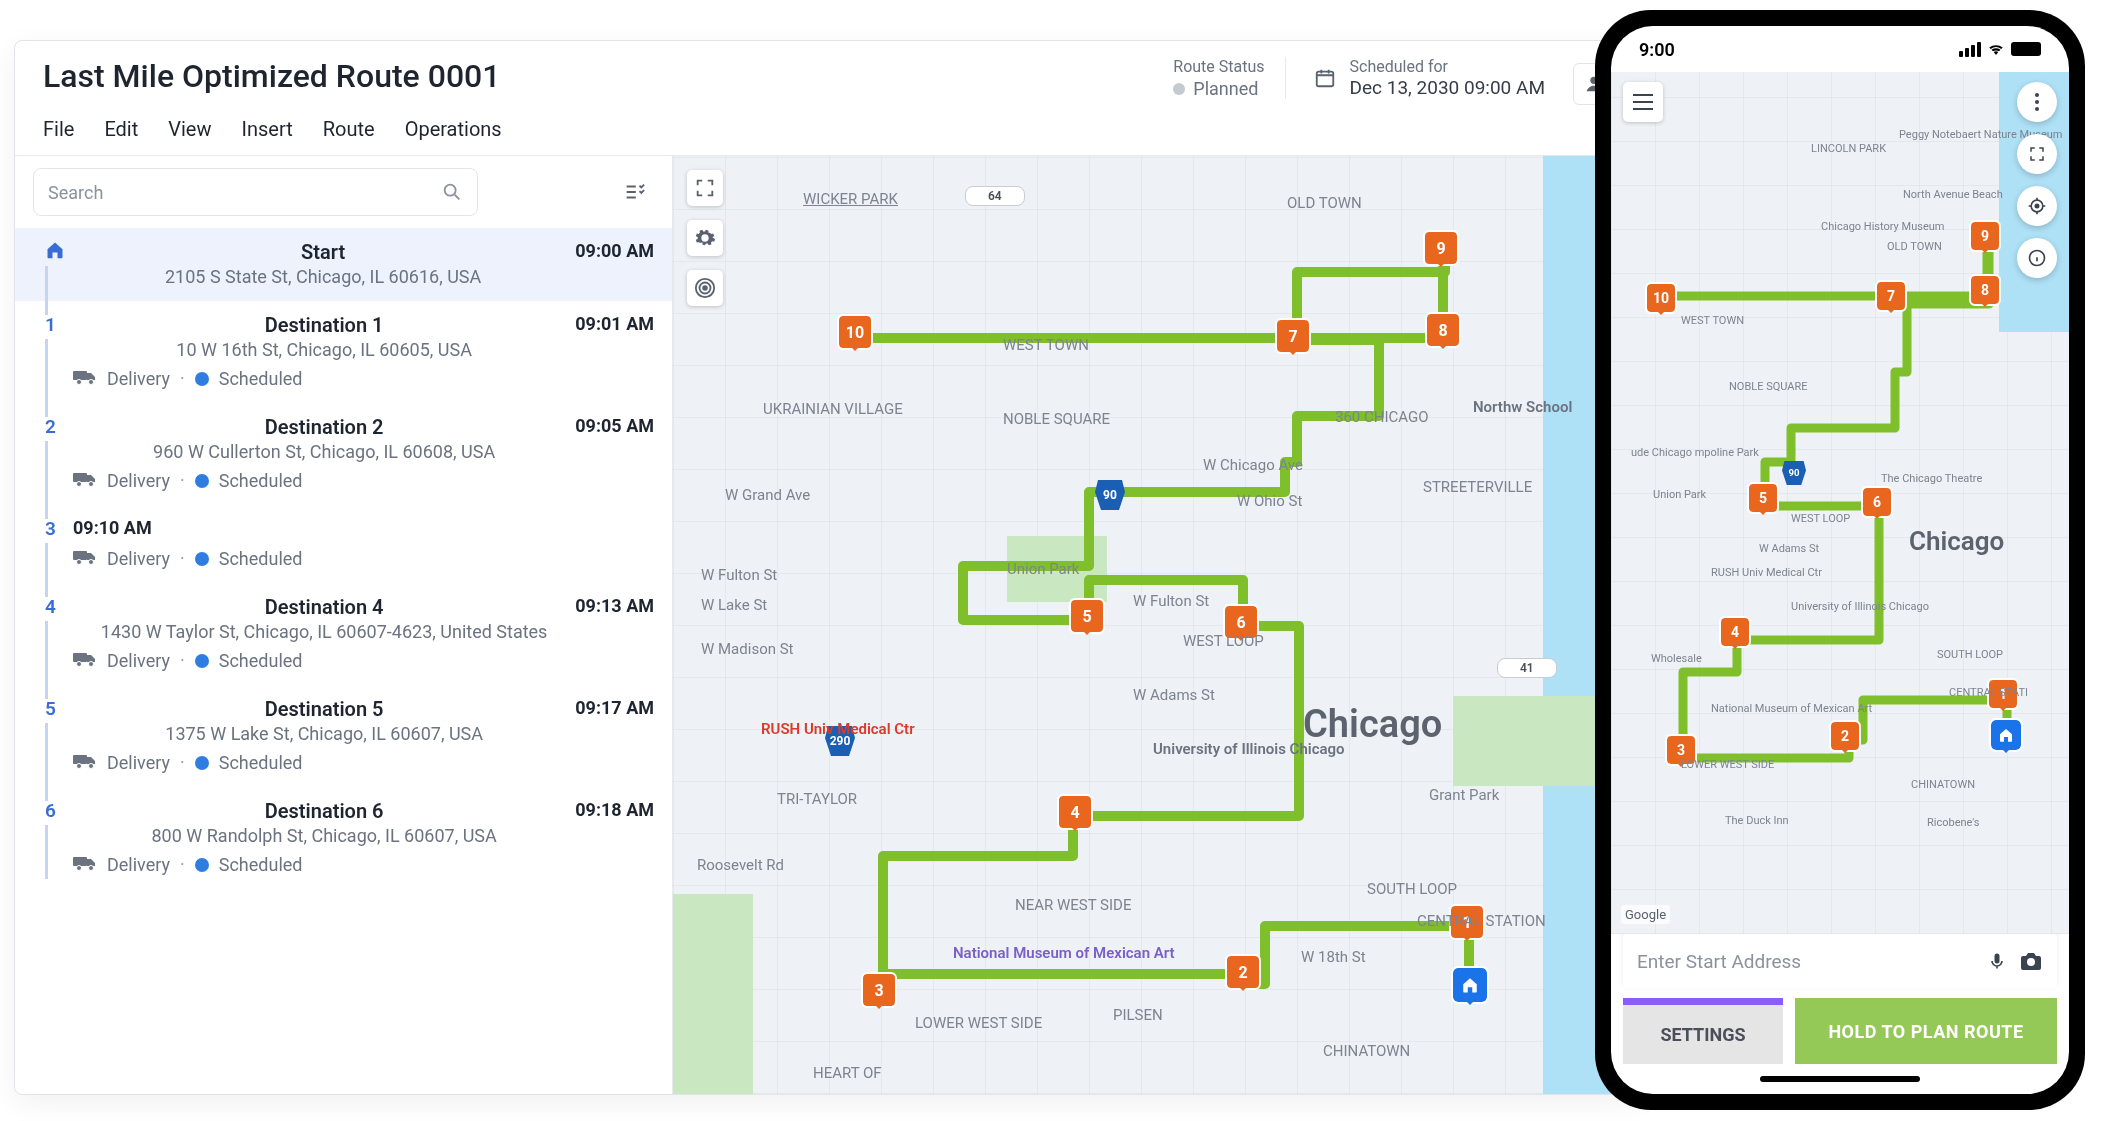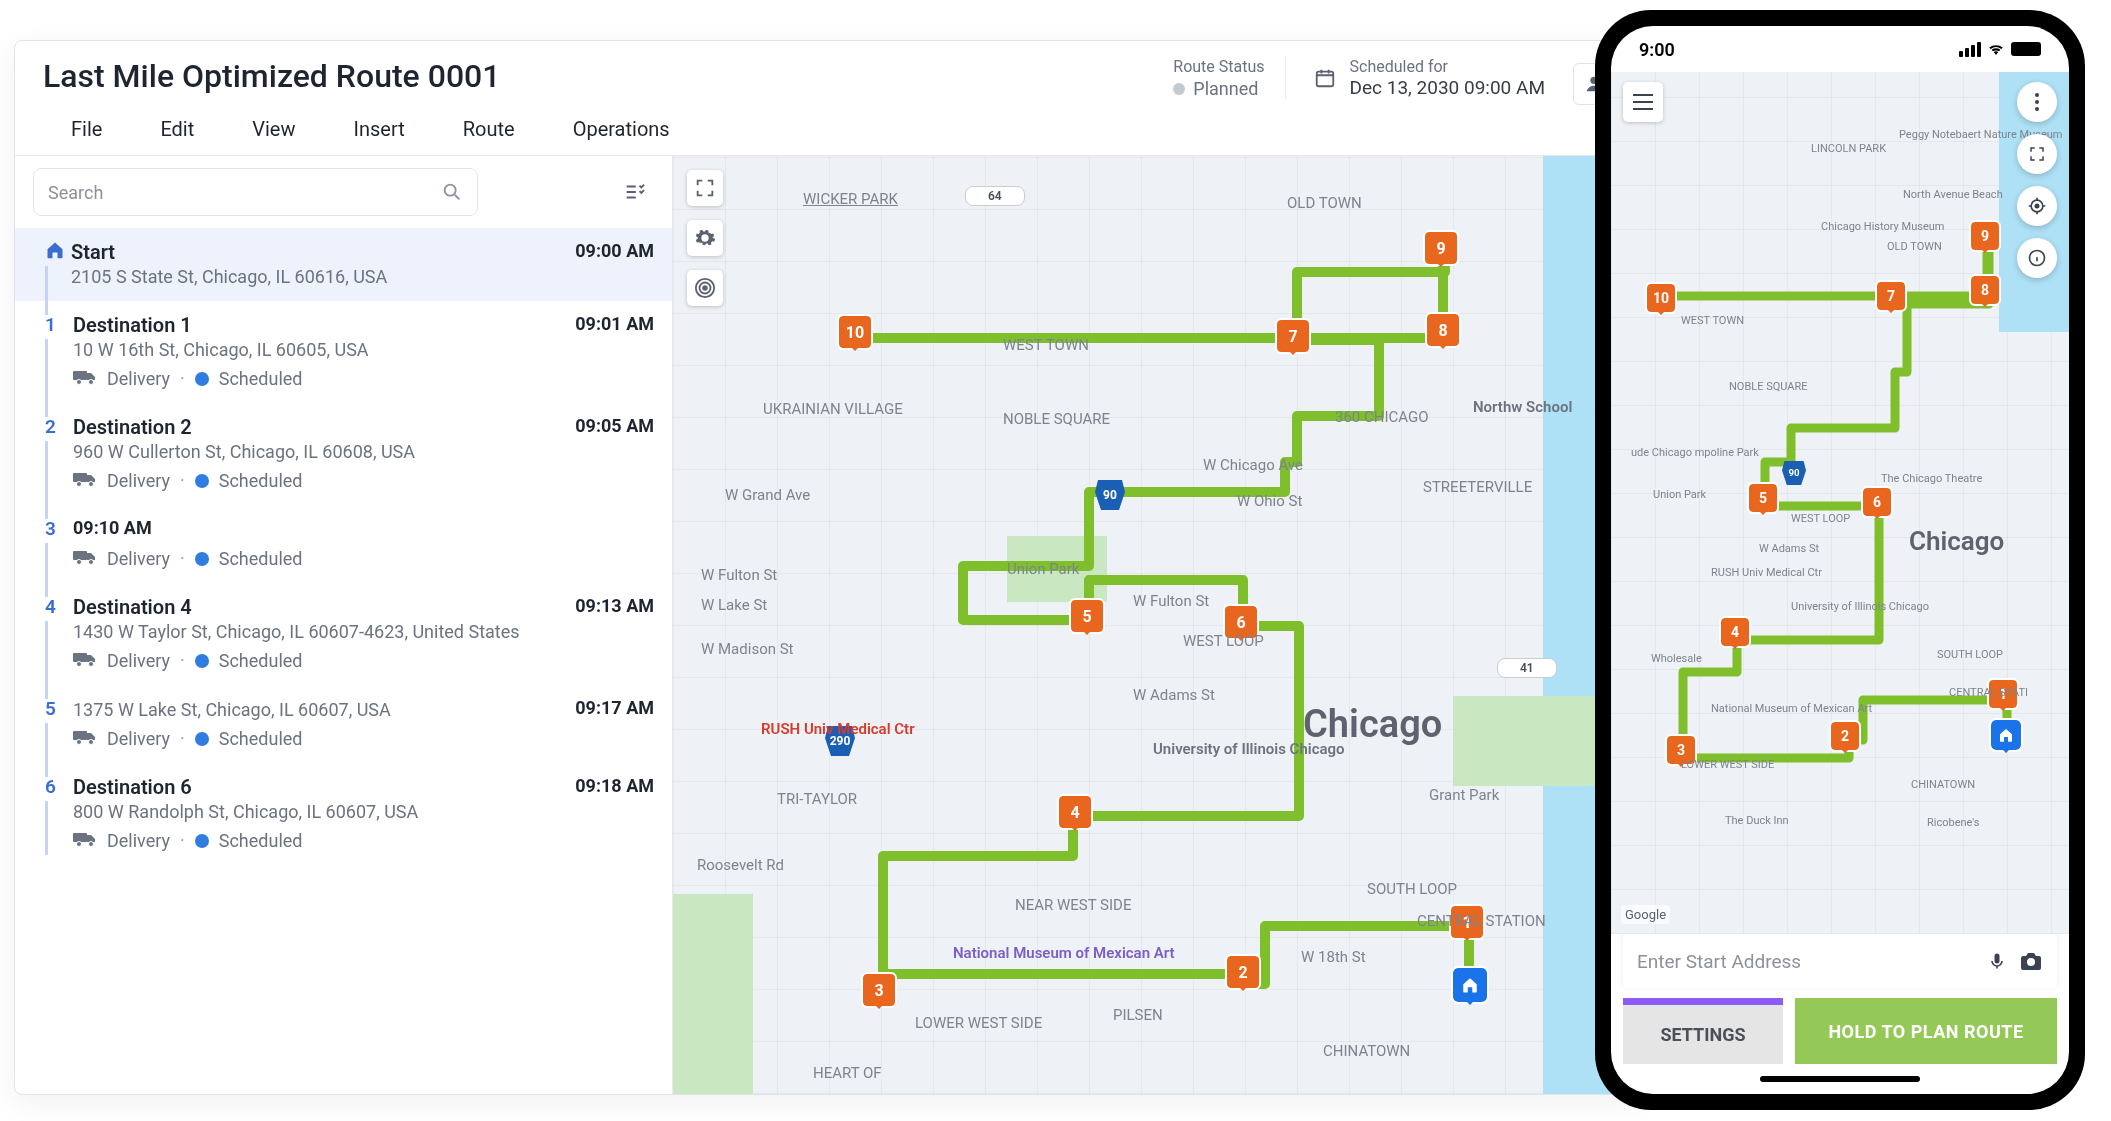--- a/index.html
+++ b/index.html
@@ -56,21 +56,21 @@
   .user-btn {
     width: 42px; height: 42px; border: 1px solid #e1e4e8; border-radius: 6px;
     display: flex; align-items: center; justify-content: center; color: #6b7380;
     margin-top: 6px;
   }
 
   .d-menubar {
     display: flex; gap: 30px; padding: 8px 28px 14px 28px; border-bottom: 1px solid #e6e9ed;
     font-size: 20px; color: #1f2530;
   }
-  .d-menubar span { cursor: pointer; margin-left: 28px; }
+  .d-menubar span { cursor: pointer; }
 
   .d-body { flex: 1; display: flex; overflow: hidden; }
 
   
   .sidebar { width: 658px; border-right: 1px solid #e6e9ed; display: flex; flex-direction: column; overflow: hidden;}
   .search-row { display: flex; align-items: center; padding: 12px 18px; gap: 16px;}
   .search {
     flex: 1; border: 1px solid #e1e4e8; border-radius: 8px; height: 48px;
     display: flex; align-items: center; padding: 2px 14px; justify-content: space-between; color: #8c929d;
     font-size: 18px;
@@ -86,21 +86,21 @@
   .stop-row.sel { background: #edf2fd; }
   .stop-row::before {
     content: ""; position: absolute; left: 30px; top: 38px; bottom: -14px; width: 3px; background: #c4d4f2;
   }
   .stop-row:last-child::before { bottom: 10px;}
   .stop-row .row1 { display: flex; align-items: flex-start; }
   .stop-num {
     width: 26px; font-size: 19px; color: #3a6dd4; font-weight: 600; margin-right: 2px; text-align: left;
   }
   .stop-home { color: #3a6dd4; width: 26px;}
-  .stop-main { flex: 1; }
+  .stop-main { flex: 1; text-align: center; }
   .stop-name { font-size: 20px; font-weight: 600; color: #1f2530; }
   .stop-addr { font-size: 18px; color: #6b7380; margin-top: 2px;}
   .stop-time { font-size: 18px; font-weight: 700; color: #1f2530; text-align: right;}
   .stop-meta { display: flex; align-items: center; gap: 10px; margin-top: 8px; margin-left: 28px; color: #6b7380; font-size: 18px;}
   .truck { color: #6b7380; }
   .dot-sep { color: #9aa0aa;}
   .blue-dot { width: 14px; height: 14px; background: #2f7de1; border-radius: 50%;}
 
   
   .maparea {
@@ -355,20 +355,21 @@
               <span>Delivery</span>
               <span class="dot-sep">·</span>
               <span class="blue-dot"></span>
               <span>Scheduled</span>
             </div>
           </div>
           <div class="stop-row">
             <div class="row1">
               <span class="stop-num">5</span>
               <div class="stop-main">
+                <div class="stop-name">Destination 5</div>
                 <div class="stop-addr">1375 W Lake St, Chicago, IL 60607, USA</div>
               </div>
               <div class="stop-time">09:17 AM</div>
             </div>
             <div class="stop-meta">
               <span class="truck"><svg width="24" height="16" viewBox="0 0 24 16" fill="#6b7380">
                   <rect x="0" y="2" width="14" height="9" rx="1"></rect>
                   <path d="M14 4h4l4 4v3h-8z"></path>
                   <circle cx="6" cy="13" r="2.5" fill="#6b7380" stroke="#fff"></circle>
                   <circle cx="18" cy="13" r="2.5" fill="#6b7380" stroke="#fff"></circle>

